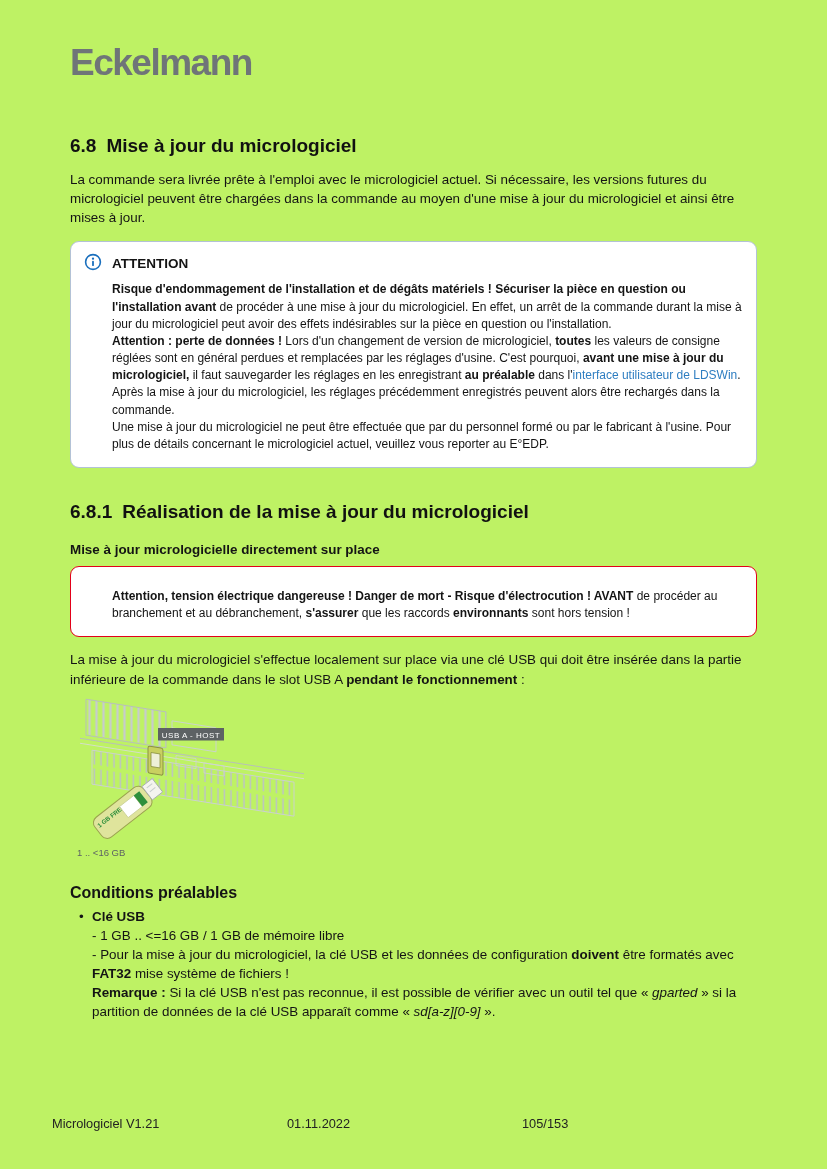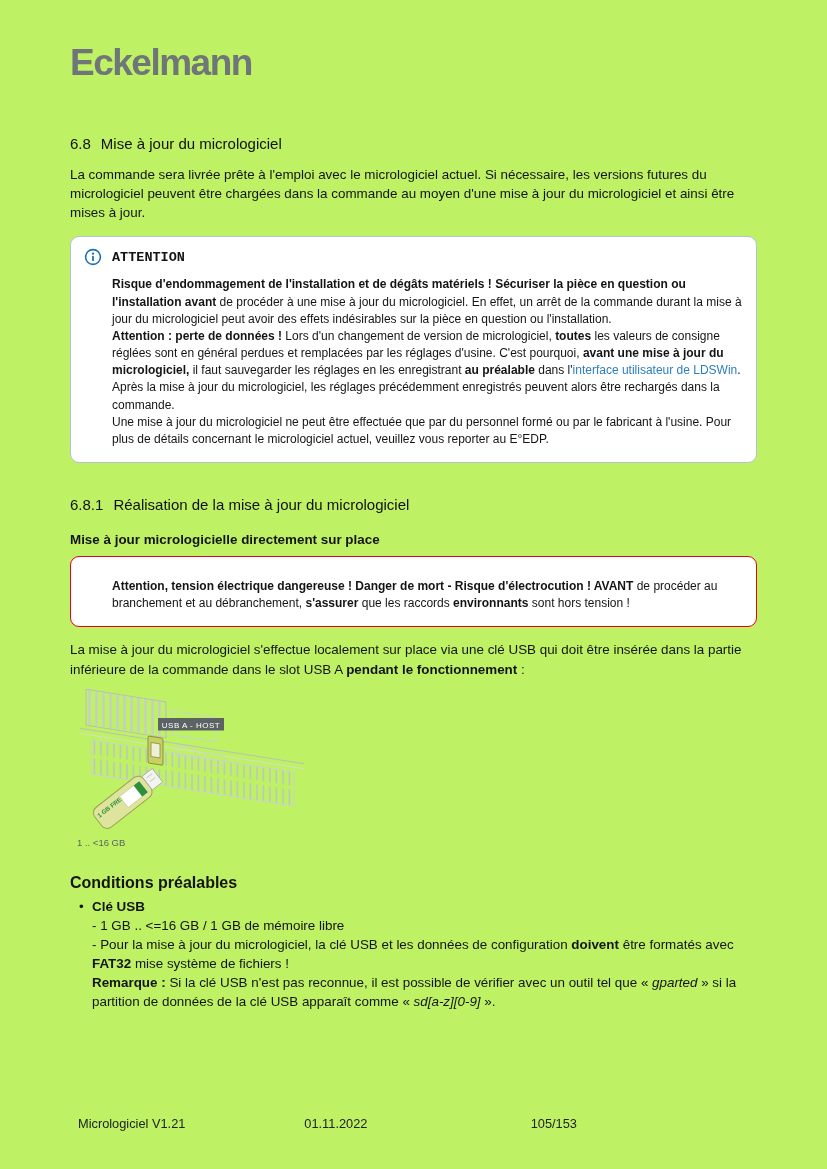--- a/index.html
+++ b/index.html
@@ -11,50 +11,50 @@
     background:#bef264;
     font-family:"Liberation Sans",sans-serif;
     color:#141414;
     overflow:hidden;
   }
   .logo{
     font-size:37px;font-weight:bold;color:#6f7578;
     letter-spacing:-1.5px;line-height:1;
   }
   h1.h68,h2.h681{
-    margin:0;font-size:15px;font-weight:normal;color:#111;
+    margin:0;font-size:19px;font-weight:bold;color:#111;
   }
   h1.h68{margin-top:54px;}
   h2.h681{margin-top:33px;}
   .sec-num{margin-right:10px;}
   p.body{font-size:13.4px;line-height:1.43;margin:13px 0 0 0;}
   .b{font-weight:bold;}
   .i{font-style:italic;}
   .link{color:#2d7dc1;}
   .notice{
     border:1.5px solid #b3c2d6;
     border-radius:9px;
     margin-top:14px;
     padding:11px 12px 14px 13px;
     background:#fff;
   }
   .notice.danger{border-color:#e2001a;margin-top:9px;}
-  .notice-head{display:flex;align-items:center;font-size:13.5px;font-weight:bold;font-family:Liberation Mono, monospace;}
+  .notice-head{display:flex;align-items:flex-end;font-size:13.5px;font-weight:bold;}
   .nicon{width:18px;height:18px;margin-right:10px;flex:0 0 auto;display:inline-flex;}
   .notice-body{margin-left:28px;margin-top:10px;font-size:12px;line-height:1.43;}
   .notice-body p{margin:0;}
   .subtitle{margin:19px 0 0 0;font-size:13.4px;font-weight:bold;}
   .figure{margin:6px 0 0 2px;}
   .cond-title{margin:13px 0 0 0;font-size:16px;font-weight:bold;}
   .bullet-row{display:flex;margin-top:5px;font-size:13.4px;line-height:1.43;}
   .bullet{width:13px;padding-left:9px;flex:0 0 auto;}
   .bullet-content p{margin:0;}
   .item-title{font-weight:bold;}
   .footer{
-    position:absolute;left:78px;right:70px;top:1116px;
+    position:absolute;left:52px;right:70px;top:1116px;
     display:flex;font-size:12.8px;color:#222;
   }
   .footer span{flex:1;}
   .footer .f-center{text-align:left;}
   .footer .f-right{}
 </style>
 </head>
 <body>
 
 <div class="page">

